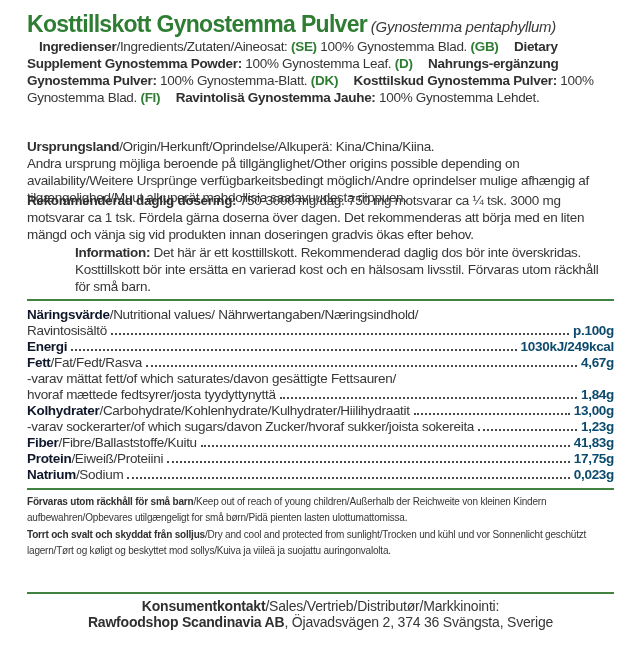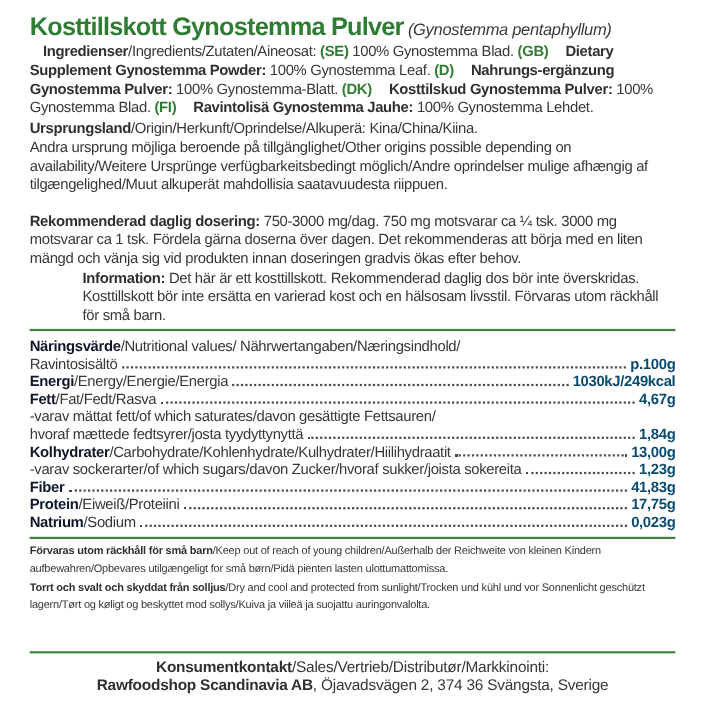--- a/index.html
+++ b/index.html
@@ -10,21 +10,21 @@
     font-family:"Liberation Sans","DejaVu Sans",sans-serif;
     color:#373737;
     overflow:hidden;
   }
   .abs{position:absolute;left:27px;right:27px;}
   .title-line{top:11px;font-size:23px;line-height:27px;letter-spacing:-0.7px;white-space:nowrap;}
   .title-main{color:#2e7d32;font-weight:700;}
   .title-latin{color:#3a3a3a;font-style:italic;font-weight:400;font-size:15px;letter-spacing:-0.3px;}
   .para{font-size:13.5px;line-height:17px;letter-spacing:-0.3px;margin:0;}
   .p-ingredients{top:38px;}
-  .p-origin{top:108px;}
+  .p-origin{top:138px;}
   .p-dosage{top:192px;}
   .p-information{top:244px;margin-left:48px;}
   .b{font-weight:700;color:#303030;}
   .seg[data-style="bold"]{font-weight:700;color:#303030;padding-left:12px;}
   .seg[data-style="green"]{font-weight:700;color:#2e7d32;}
   .rule{height:2px;background:#3e8440;}
   .rule-1{top:299px;}
   .rule-2{top:488px;}
   .rule-3{top:592px;}
   .rule-4{top:644px;}
@@ -74,21 +74,20 @@
         <span>/Nutritional values/ Nährwertangaben/Næringsindhold/</span>
     </div>
     <div class="nrow">
       <span class="nb"></span>
         <span>Ravintosisältö</span>
       <span class="dots"></span>
       <span class="nv">p.100g</span>
     </div>
     <div class="nrow">
       <span class="nb">Energi</span>
-        <span>/Energy/Energie/Energia</span>
       <span class="dots"></span>
       <span class="nv">1030kJ/249kcal</span>
     </div>
     <div class="nrow">
       <span class="nb">Fett</span>
         <span>/Fat/Fedt/Rasva</span>
       <span class="dots"></span>
       <span class="nv">4,67g</span>
     </div>
     <div class="nrow">
@@ -108,20 +107,21 @@
       <span class="nv">13,00g</span>
     </div>
     <div class="nrow">
       <span class="nb"></span>
         <span>-varav sockerarter/of which sugars/davon Zucker/hvoraf sukker/joista sokereita</span>
       <span class="dots"></span>
       <span class="nv">1,23g</span>
     </div>
     <div class="nrow">
       <span class="nb">Fiber</span>
+        <span>/Fibre/Ballaststoffe/Kuitu</span>
       <span class="dots"></span>
       <span class="nv">41,83g</span>
     </div>
     <div class="nrow">
       <span class="nb">Protein</span>
         <span>/Eiweiß/Proteiini</span>
       <span class="dots"></span>
       <span class="nv">17,75g</span>
     </div>
     <div class="nrow">

